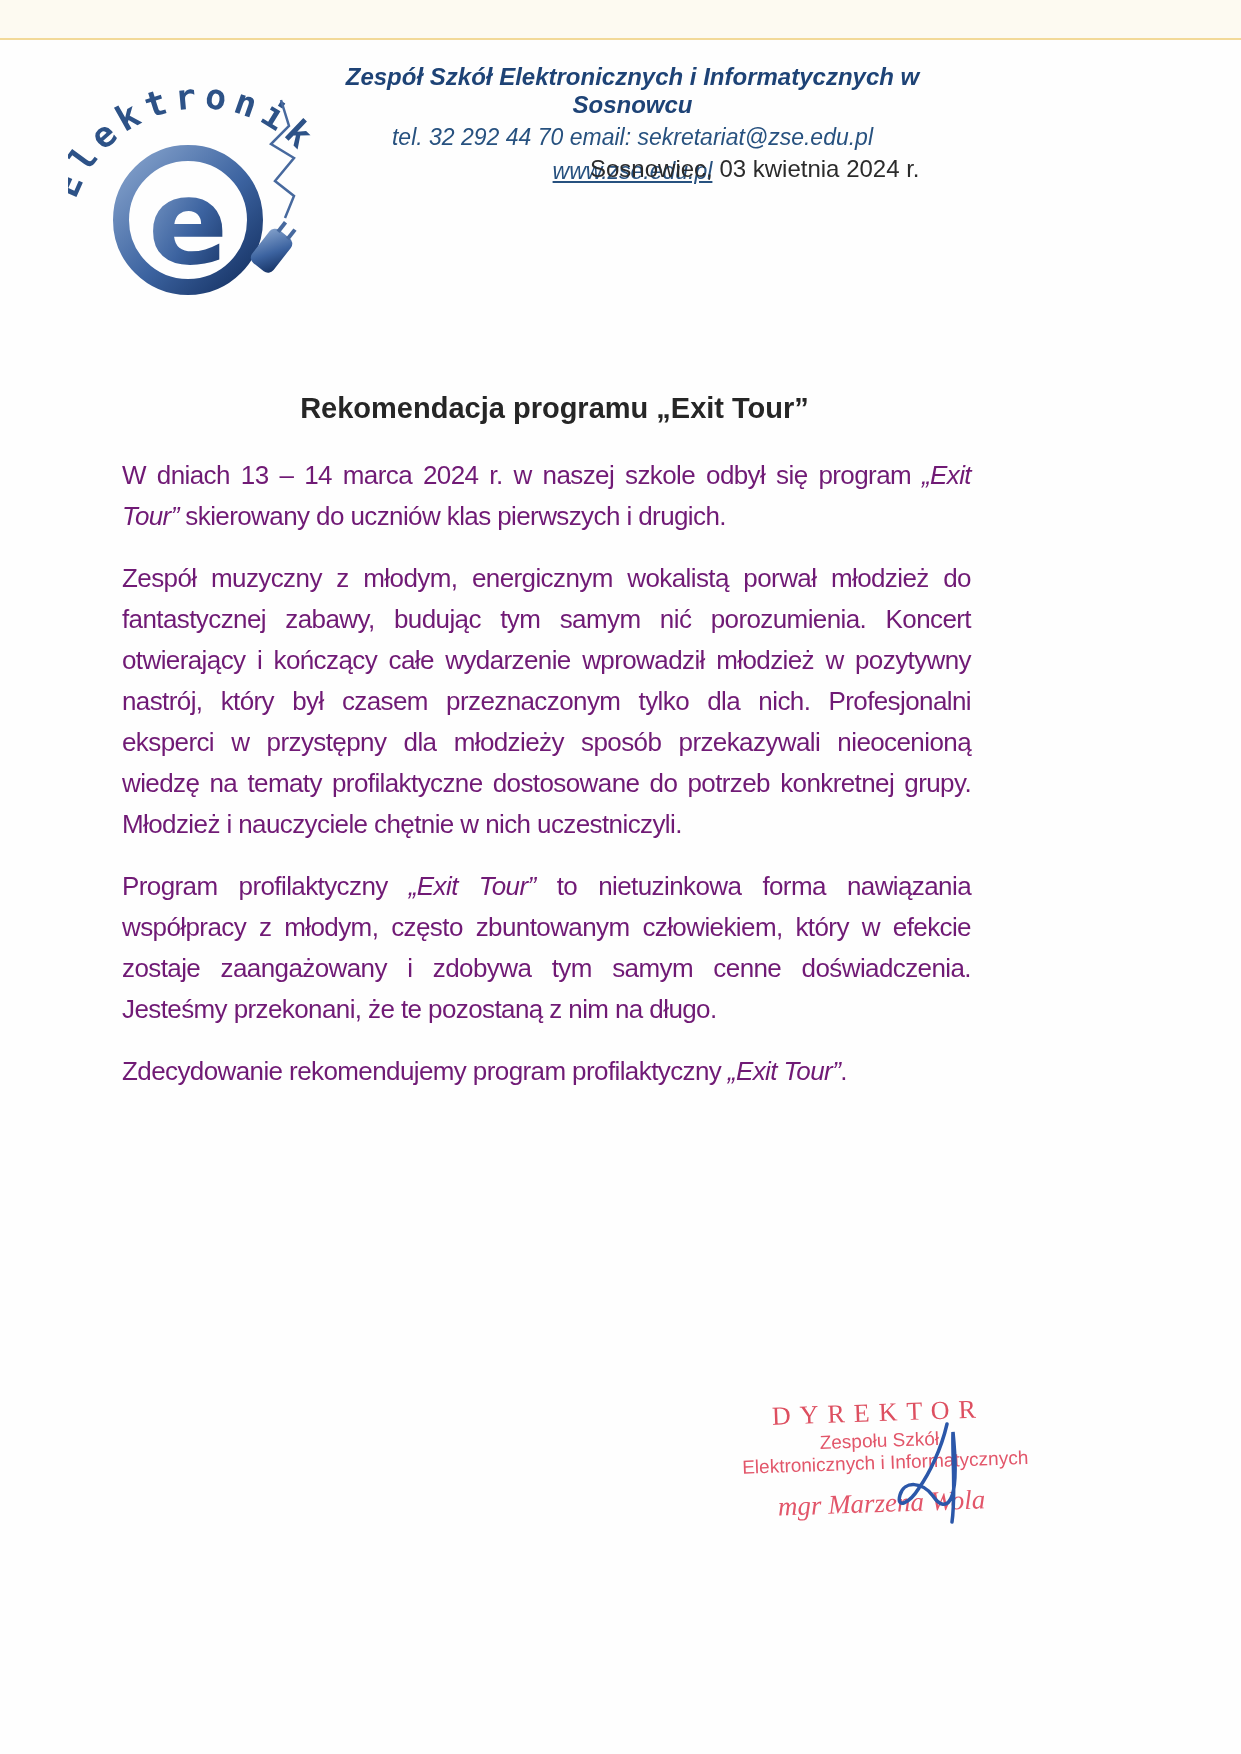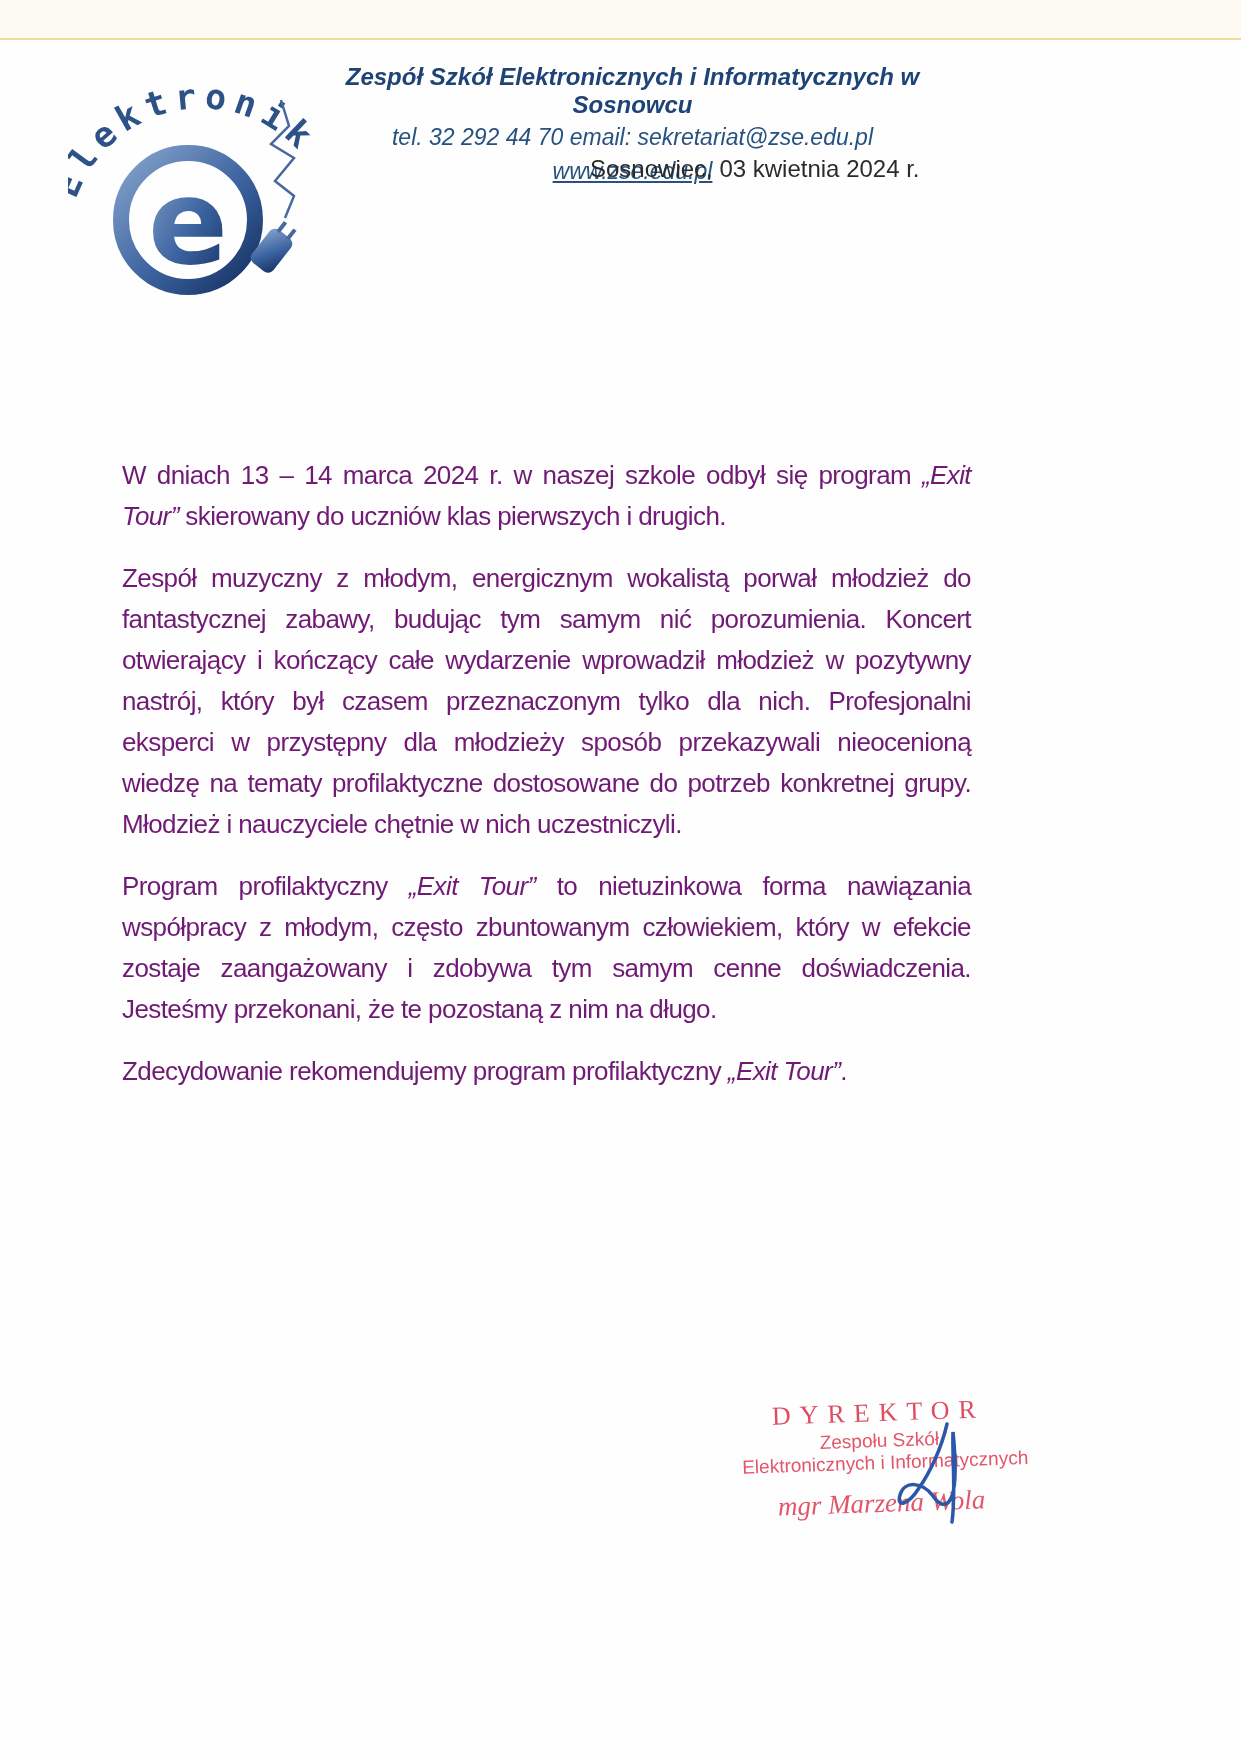--- a/index.html
+++ b/index.html
@@ -129,20 +129,21 @@
   </svg>
 
   <div class="head-text">
     <p class="school-name">Zespół Szkół Elektronicznych i Informatycznych w Sosnowcu</p>
     <p class="head-line">tel. 32 292 44 70 email: sekretariat@zse.edu.pl</p>
     <span class="head-site">www.zse.edu.pl</span>
   </div>
 
   <div class="date-line">Sosnowiec, 03 kwietnia 2024 r.</div>
 
+  <div class="doc-title">Rekomendacja programu „Exit Tour”</div>
 
   <div class="body-col">
       <p class="para"><span>W dniach 13 – 14 marca 2024 r. w naszej szkole odbył się program </span><span class="it">„Exit Tour”</span><span> skierowany do uczniów klas pierwszych i drugich.</span></p>
       <p class="para"><span>Zespół muzyczny z młodym, energicznym wokalistą porwał młodzież do fantastycznej zabawy, budując tym samym nić porozumienia. Koncert otwierający i kończący całe wydarzenie wprowadził młodzież w pozytywny nastrój, który był czasem przeznaczonym tylko dla nich. Profesjonalni eksperci w przystępny dla młodzieży sposób przekazywali nieocenioną wiedzę na tematy profilaktyczne dostosowane do potrzeb konkretnej grupy. Młodzież i nauczyciele chętnie w nich uczestniczyli.</span></p>
       <p class="para"><span>Program profilaktyczny </span><span class="it">„Exit Tour”</span><span> to nietuzinkowa forma nawiązania współpracy z młodym, często zbuntowanym człowiekiem, który w efekcie zostaje zaangażowany i zdobywa tym samym cenne doświadczenia. Jesteśmy przekonani, że te pozostaną z nim na długo.</span></p>
       <p class="para"><span>Zdecydowanie rekomendujemy program profilaktyczny </span><span class="it">„Exit Tour”</span><span>.</span></p>
     </div>
 
   <div class="stamp">
     <p class="stamp-title">DYREKTOR</p>

